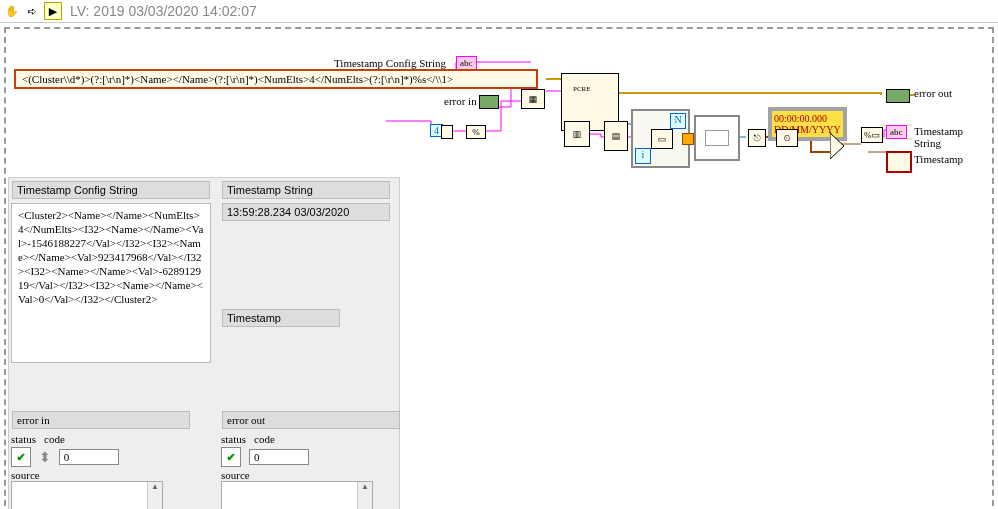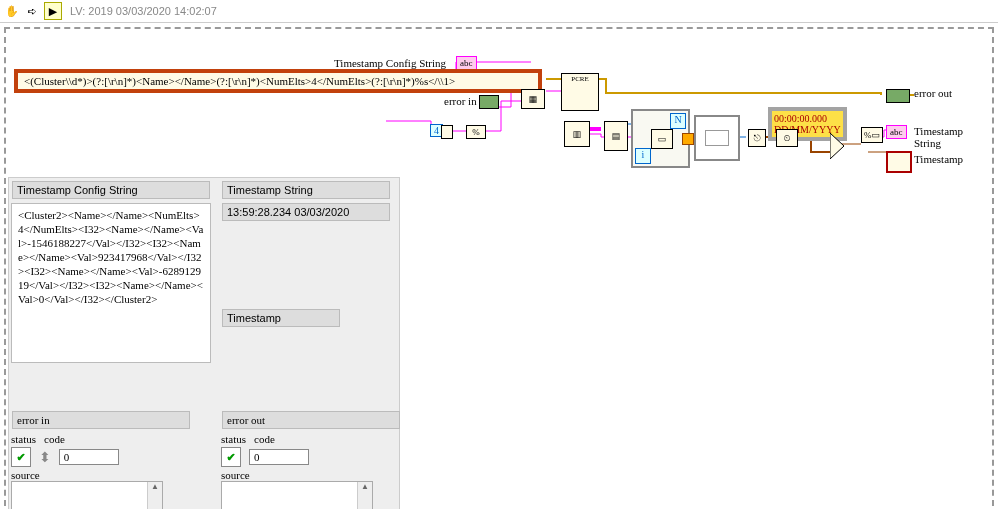--- a/index.html
+++ b/index.html
@@ -1,41 +1,41 @@
 <!DOCTYPE html>
 <html><head>
 <meta charset="utf-8">
 <style>
 body{margin:0;font:11px "Segoe UI",Tahoma,sans-serif;background:#fff;color:#000}
 .toolbar{display:flex;align-items:center;gap:4px;padding:2px 4px;border-bottom:1px solid #ccc}
 .tb-icon{width:16px;height:16px;display:inline-flex;align-items:center;justify-content:center}
-.tb-title{color:#888;font-size:11px;margin-left:4px}
+.tb-title{color:#888;font-size:14px;margin-left:4px}
 .main{position:relative;margin:4px;border:2px dashed #999;height:495px;background:#fff;overflow:hidden}
 .bd{position:absolute}
-.regex-box{border:4px solid #c2410c;background:#fffbe6;padding:2px 6px;font:11px Tahoma}
+.regex-box{border:2px solid #c2410c;background:#fffbe6;padding:2px 6px;font:11px Tahoma}
 .abc-term{display:inline-flex;border:1px solid #f0f;background:#fce;padding:1px 3px;font:9px Tahoma}
 .lbl{font:11px Tahoma}
 .panel{position:absolute;background:#eee;border:1px solid #ccc}
 .panel-title{background:#ddd;border:1px solid #bbb;padding:2px 4px;margin:1px 1px 4px}
 .panel-body{padding:4px 6px;font:11px Tahoma;line-height:14px}
 .ro-field{background:#ddd;border:1px solid #bbb;padding:2px 4px;margin:1px}
 .err-block{font:11px Tahoma}
 .err-row{display:flex;gap:8px;align-items:center;margin:2px 0}
 .status-led{width:18px;height:18px;border:1px solid #888;background:#fff;display:inline-flex;align-items:center;justify-content:center;color:#090;font-weight:bold}
 .code-field{border:1px solid #888;background:#fff;padding:1px 4px;width:50px;display:inline-block}
 .src-box{border:1px solid #aaa;background:#fff;width:150px;height:40px;position:relative}
 .scroll{position:absolute;right:0;top:0;bottom:0;width:14px;background:#eee;border-left:1px solid #ccc;display:flex;flex-direction:column;justify-content:space-between;align-items:center}
 .scroll span{font-size:8px;color:#666}
 .node{border:1px solid #000;background:#fffbe6;font:9px Tahoma;display:inline-flex;align-items:center;justify-content:center}
 .blue-box{border:1px solid #06c;background:#dff;color:#06c;padding:0 3px;font:10px Tahoma}
 .for-loop{border:2px solid #888;background:#f9f9f2}
 .loop-n{position:absolute;right:2px;top:2px;width:14px;height:14px;border:1px solid #06c;background:#dff;color:#06c;font:10px Tahoma;text-align:center}
 .loop-i{position:absolute;left:2px;bottom:2px;width:14px;height:14px;border:1px solid #06c;background:#dff;color:#06c;font:10px Tahoma;text-align:center}
 .tunnel{width:10px;height:10px;background:#fa0;border:1px solid #940;display:inline-block}
-.pcre{border:1px solid #000;background:#fffbe6;width:34px;height:34px;font:7px Tahoma;text-align:center;padding:1px}
+.pcre{border:1px solid #000;background:#fffbe6;width:34px;height:34px;font:7px Tahoma;padding:11px}
 .fmt-box{border:4px solid #a3a3a3;background:#fde047;padding:2px 2px;font:10px Tahoma;color:#a00}
 .ts-ind{border:2px solid #a00;background:#fffbe6;width:22px;height:18px}
 svg.wires{position:absolute;left:0;top:0;pointer-events:none}
 </style>
 </head>
 <body>
 
 <div class="toolbar">
   <span class="tb-icon">✋</span>
   <span class="tb-icon">➪</span>

